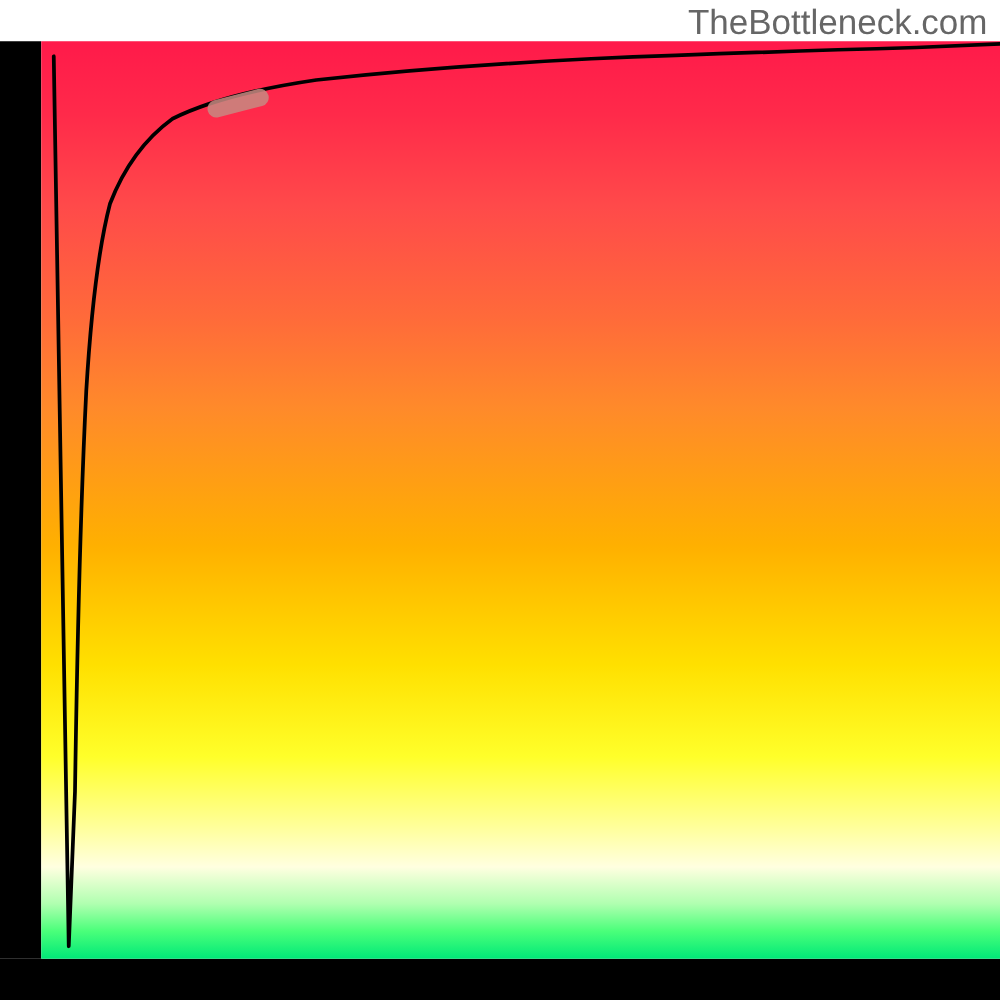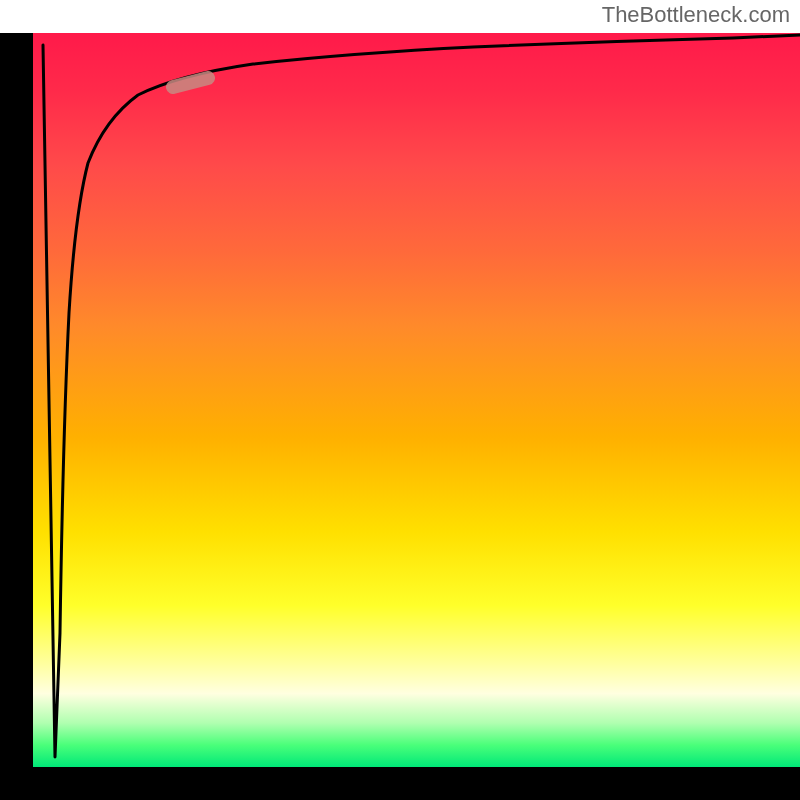--- a/index.html
+++ b/index.html
@@ -13,21 +13,21 @@
   }
   .container {
     position: relative;
     width: 800px;
     height: 800px;
   }
   .attribution {
     position: absolute;
     top: 2px;
     right: 10px;
-    font-size: 22px;
+    font-size: 28px;
     color: #666666;
     font-weight: normal;
     z-index: 10;
   }
   .chart-frame {
     position: absolute;
     top: 33px;
     left: 33px;
     width: 767px;
     height: 734px;

